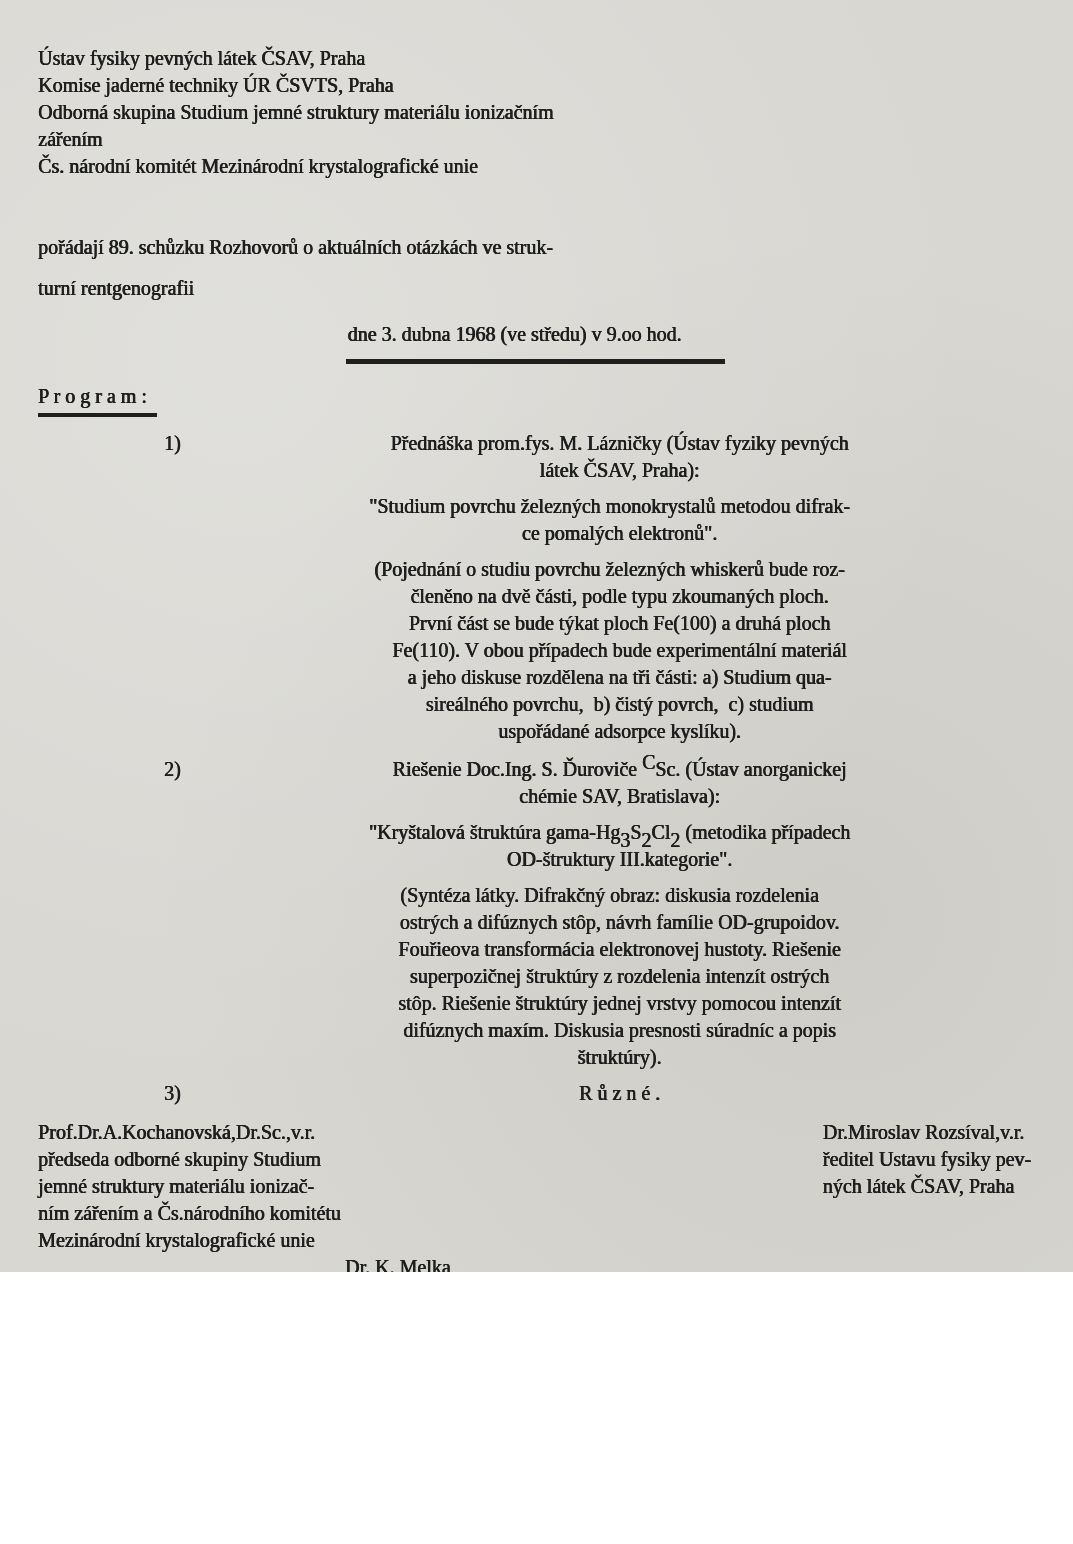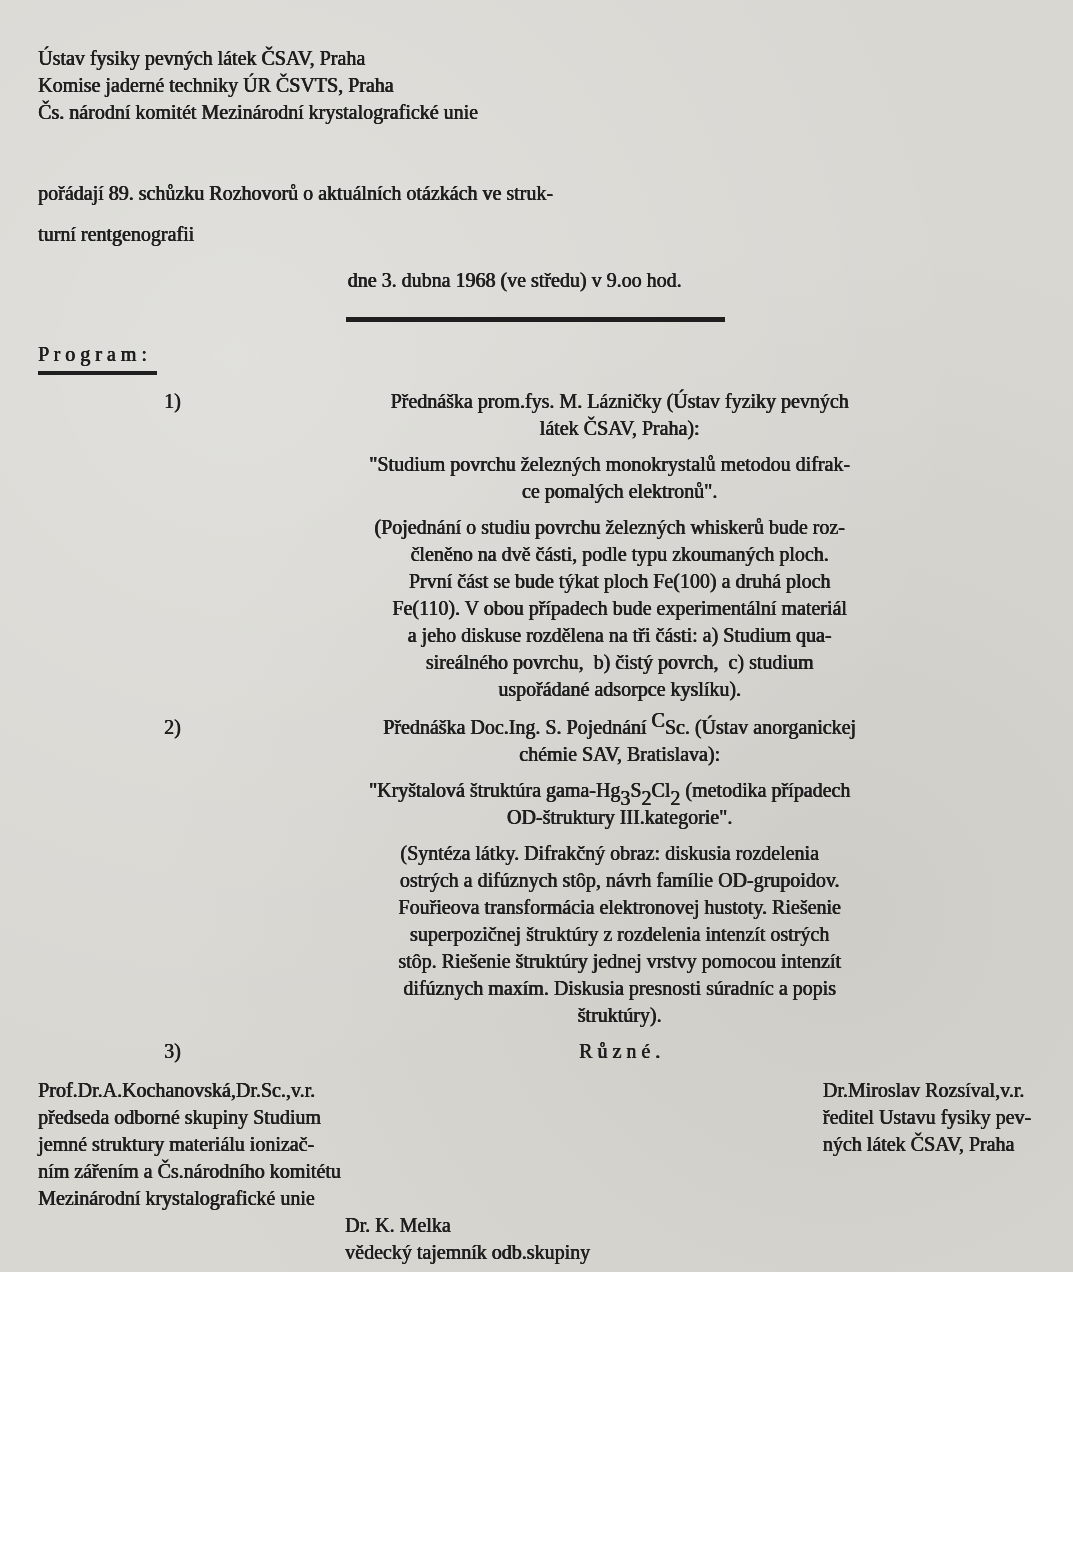--- a/index.html
+++ b/index.html
@@ -18,21 +18,21 @@
   }
   .t{ white-space:pre-wrap; margin:0;
       text-shadow:0.6px 0 0 currentColor, 0 0.4px 0 currentColor; }
   header p{ margin:0 0 9px 0; }
   header p:last-child{ margin-bottom:0; }
   .intro{ line-height:41px; }
   .announce{ margin-top:47px; }
   .datetime-row{ text-align:center; margin-top:5px; }
   .datetime{ display:inline-block; line-height:41px;
              border-bottom:5px solid var(--ink);
-             padding:0 44px 16px 2px; }
+             padding:0 44px 4px 2px; }
   .venue{ margin-top:9px; }
   .prog-head-row{ margin-top:19px; }
   .prog-head{ display:inline-block; border-bottom:4px solid var(--ink);
               padding:0 10px 3px 0; }
   .item{ display:flex; margin:13px 0 0 126px; }
   .item-2{ margin-top:11px; }
   .item-3{ margin-top:9px; }
   .marker{ width:42px; flex-shrink:0; }
   .content{ flex:1;text-align:center; }
   .content p{ margin:0 0 9px 0; }
@@ -45,20 +45,22 @@
   .sec-name{ text-align:left; }
 </style>
 </head>
 <body>
 
 <div class="page">
 
   <header>
     <p class="t">Ústav fysiky pevných látek ČSAV, Praha</p>
     <p class="t">Komise jaderné techniky ÚR ČSVTS, Praha</p>
+    <p class="t">Odborná skupina Studium jemné struktury materiálu ionizačním
+zářením</p>
     <p class="t">Čs. národní komitét Mezinárodní krystalografické unie</p>
   </header>
 
   <p class="t intro announce">pořádají 89. schůzku Rozhovorů o aktuálních otázkách ve struk-
 turní rentgenografii</p>
 
   <div class="datetime-row">
     <span class="t datetime">dne 3. dubna 1968 (ve středu) v 9.oo hod.</span>
   </div>
 
@@ -81,21 +83,21 @@
 Fe(110). V obou případech bude experimentální materiál
 a jeho diskuse rozdělena na tři části: a) Studium qua-
 sireálného povrchu,  b) čistý povrch,  c) studium
 uspořádané adsorpce kyslíku).</p>
       </div>
     </div>
 
     <div class="item item-2">
       <div class="t marker">2)</div>
       <div class="content">
-        <p class="t speaker"><span>Přednáška Doc.Ing. S. Pojednání </span><span class="sup">C</span><span>Sc. (Ústav anorganickej</span><br><span>chémie SAV, Bratislava):</span></p>
+        <p class="t speaker"><span>Riešenie Doc.Ing. S. Ďuroviče </span><span class="sup">C</span><span>Sc. (Ústav anorganickej</span><br><span>chémie SAV, Bratislava):</span></p>
         <p class="t title outdent"><span>"Kryštalová štruktúra gama-Hg</span><span class="sub">3</span><span>S</span><span class="sub">2</span><span>Cl</span><span class="sub">2</span><span> (metodika případech</span><br><span>OD-štruktury III.kategorie".</span></p>
         <p class="t abstract outdent">(Syntéza látky. Difrakčný obraz: diskusia rozdelenia
 ostrých a difúznych stôp, návrh famílie OD-grupoidov.
 Fouřieova transformácia elektronovej hustoty. Riešenie
 superpozičnej štruktúry z rozdelenia intenzít ostrých
 stôp. Riešenie štruktúry jednej vrstvy pomocou intenzít
 difúznych maxím. Diskusia presnosti súradníc a popis
 štruktúry).</p>
       </div>
     </div>

